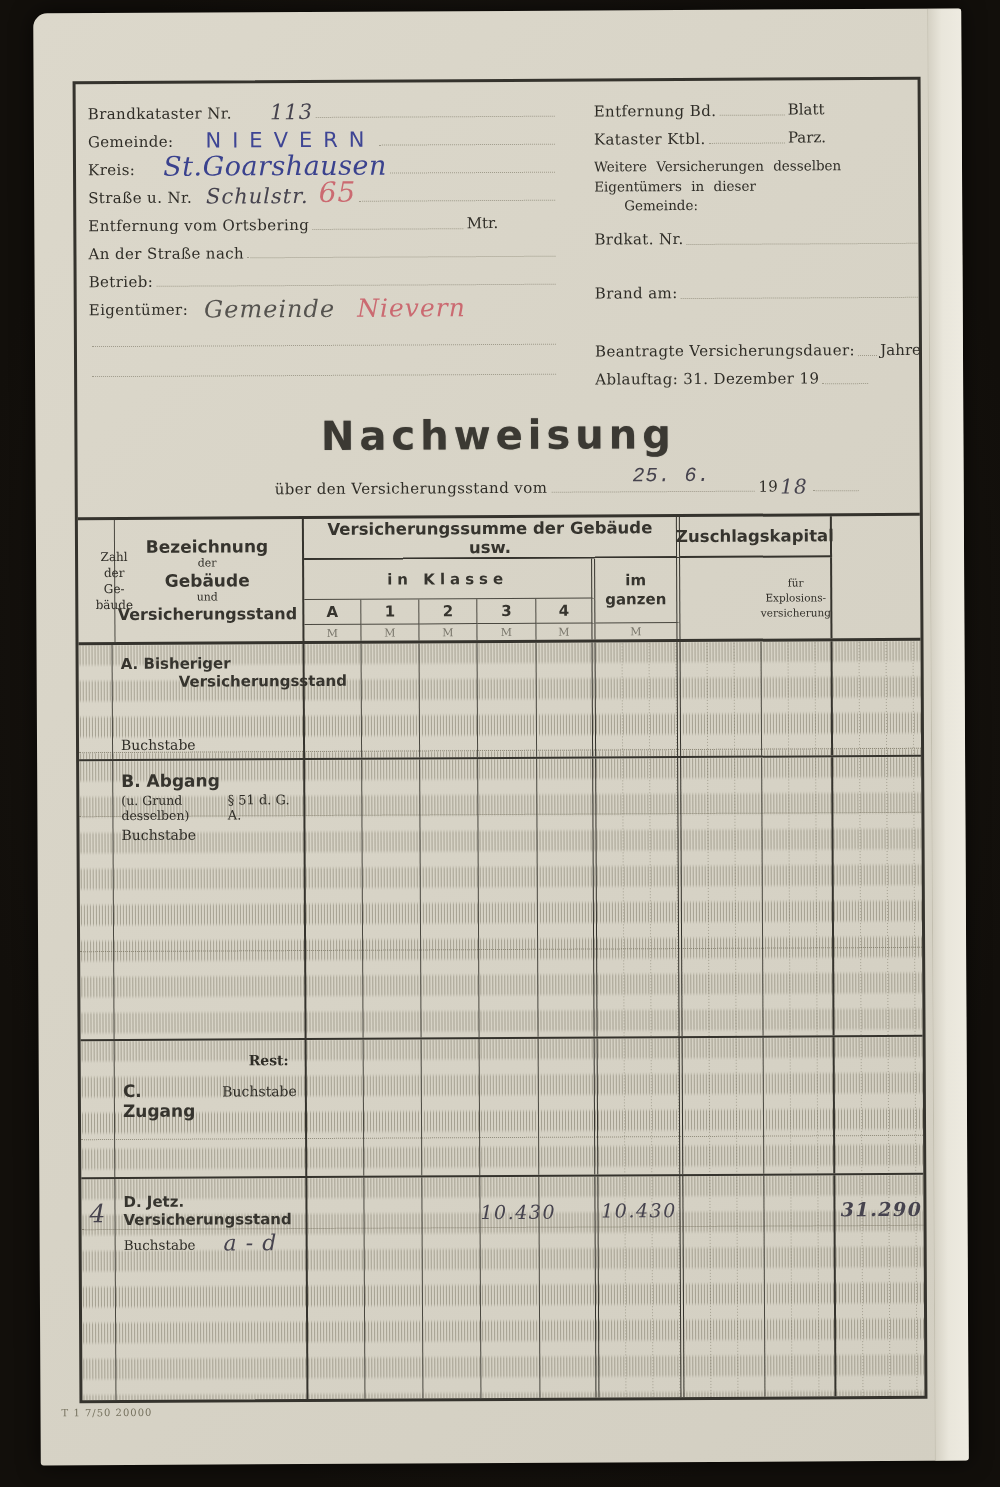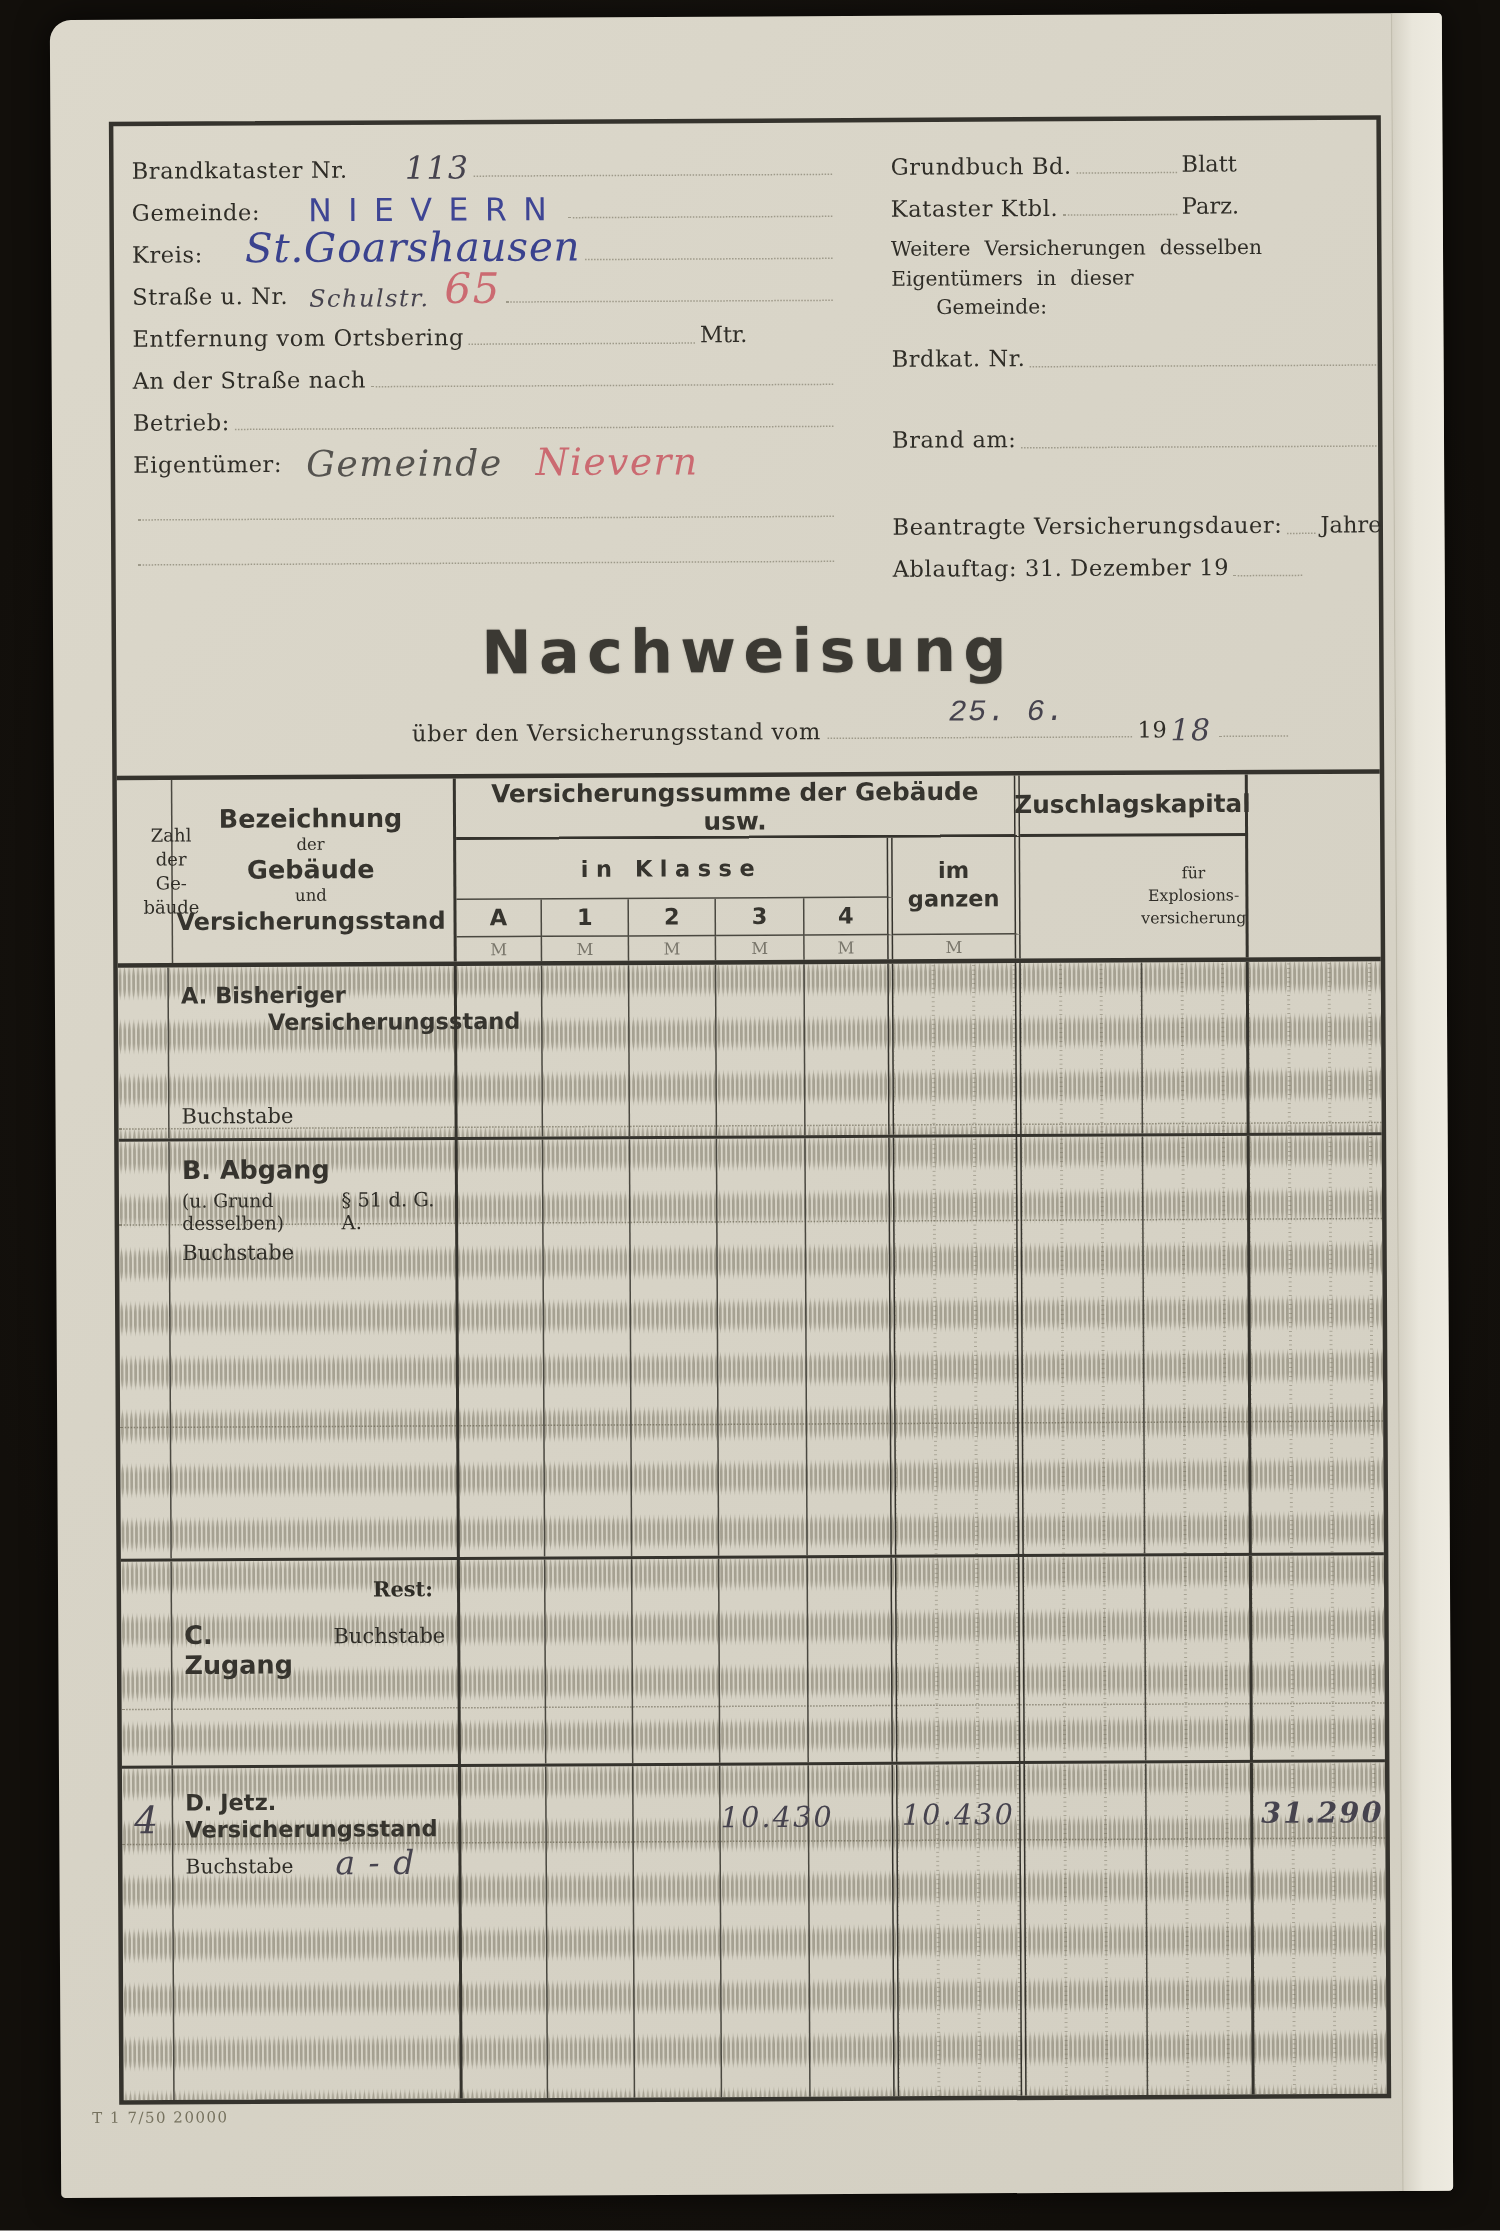--- a/index.html
+++ b/index.html
@@ -117,21 +117,21 @@
         <span class="stamp-caps" style="margin:0 0 -3px 32px;">NIEVERN</span>
         <span class="leader"></span>
       </div>
       <div class="frow">
         <span class="flabel">Kreis:</span>
         <span class="stamp-script" style="margin:0 0 0 28px;">St.Goarshausen</span>
         <span class="leader"></span>
       </div>
       <div class="frow">
         <span class="flabel">Straße u. Nr.</span>
-        <span class="hw" style="font-size:16px; margin:0 0 -2px 14px;">Schulstr.</span>
+        <span class="hw" style="font-size:21px; margin:0 0 -2px 14px;">Schulstr.</span>
         <span class="hw red" style="font-size:28px; margin:0 0 -2px 10px;">65</span>
         <span class="leader"></span>
       </div>
       <div class="frow">
         <span class="flabel">Entfernung vom Ortsbering</span>
         <span class="leader"></span>
         <span class="unit" style="margin-right:60px;">Mtr.</span>
       </div>
       <div class="frow">
         <span class="flabel">An der Straße nach</span>
@@ -149,21 +149,21 @@
       <div class="frow" style="height:32px;">
           <span class="leader"></span>
         </div>
       <div class="frow" style="height:30px;">
           <span class="leader"></span>
         </div>
     </div>
 
     <div class="head-right">
       <div class="frow">
-        <span class="flabel">Grundbuch Bd.</span>
+        <span class="flabel">Entfernung Bd.</span>
         <span class="leader"></span>
         <span class="tail">Blatt</span>
       </div>
       <div class="frow">
         <span class="flabel">Kataster Ktbl.</span>
         <span class="leader"></span>
         <span class="tail">Parz.</span>
       </div>
       <div class="weitere">
         <div>Weitere Versicherungen desselben Eigentümers in dieser</div>

